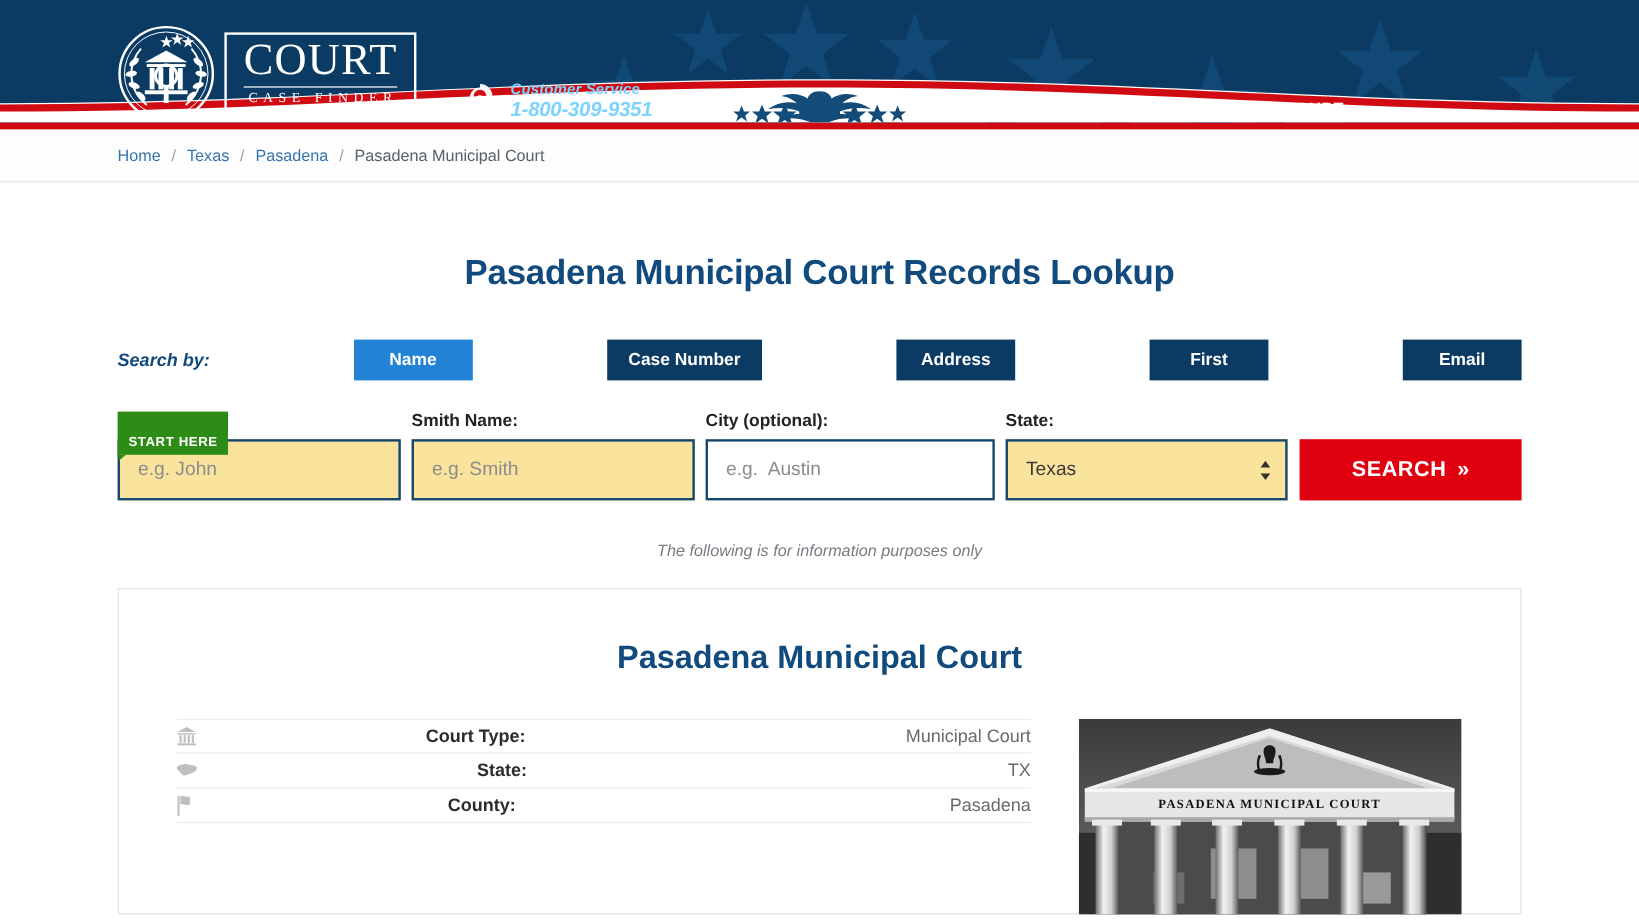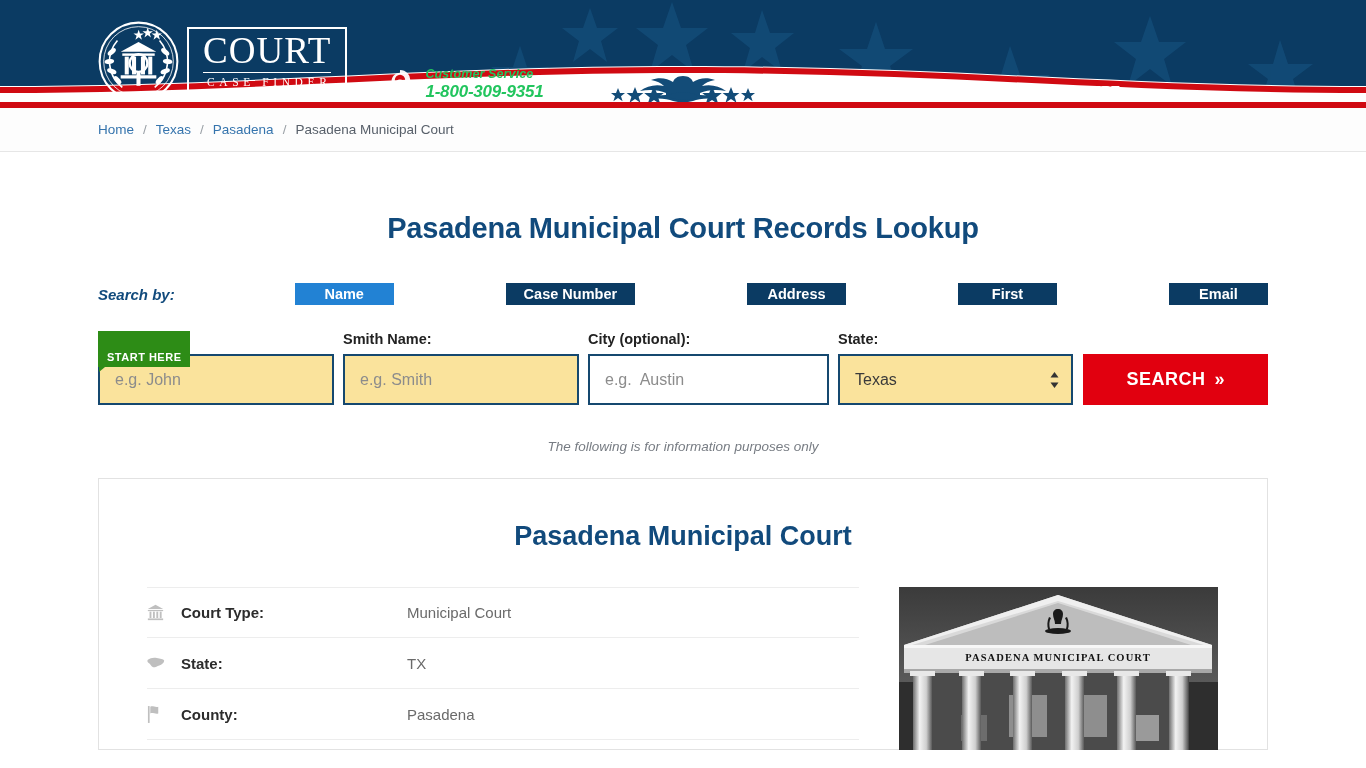--- a/index.html
+++ b/index.html
@@ -42,21 +42,21 @@
   .logo-court .l2 {
     font-family: "Liberation Serif", serif;
     font-size: 11.5px; line-height: 18px; color: #fff;
     letter-spacing: 4.6px; padding-left: 4px;
   }
   .cs-block {
     display: flex; align-items: center;
     margin-top: 30px; margin-left: 38px;
   }
   .cs-icon { width: 30px; height: 30px; flex: 0 0 30px; }
-  .cs-txt { margin-left: 10px; color: #22c55e; }
+  .cs-txt { margin-left: 10px; color: #7dd3fc; }
   .cs-label {
     font-size: 12.5px; font-weight: bold; font-style: italic;
     line-height: 15px; letter-spacing: .1px;
   }
   .cs-phone {
     font-size: 17px; font-weight: bold; font-style: italic;
     line-height: 20px; letter-spacing: -.2px;
   }
   .nav {
     margin-left: auto; margin-top: 41px;
@@ -101,21 +101,21 @@
 
   .searchby-row {
     display: flex; align-items: center; justify-content: space-between;
     margin-top: 38px; gap: 24px;
   }
   .searchby-label {
     font-size: 15px; font-weight: bold; font-style: italic;
     color: #114a7c; margin-right: 8px;
   }
   .tab {
-    min-width: 99px; height: 22px;
+    min-width: 99px; height: 34px;
     background: #0b3b63; color: #ffffff;
     font-size: 14.5px; font-weight: bold;
     display: flex; align-items: center; justify-content: center;
     padding: 0 18px; cursor: pointer;
   }
   .tab.active { background: #2282d4; }
 
   .form-wrap { position: relative; margin-top: 26px; }
   .start-badge {
     position: absolute; left: 0; top: 0;
@@ -188,22 +188,23 @@
     height: 272px;
   }
   .card-title {
     text-align: center; font-size: 27px; font-weight: bold;
     color: #114a7c; margin-top: 42px;
   }
   .card-body { display: flex; margin-top: 35px; }
   .details { width: 712px; }
   .drow {
     display: flex; align-items: center;
-    height: 51px;
+    height: 29px;
     border-bottom: 1px solid #ededed;
+    justify-content: space-between;
   }
   .drow:first-child { border-top: 1px solid #ededed; }
   .d-icon { width: 34px; flex: 0 0 34px; color: #bfbfbf; line-height: 0; }
   .d-label { width: 226px; font-size: 15px; font-weight: bold; color: #2c2c2c; }
   .d-value { font-size: 15px; color: #6a6a6a; }
   .photo-wrap { margin-left: 40px; width: 319px; }
   .photo { width: 319px; height: 163px; display: block; }
 </style>
 </head>
 <body>

